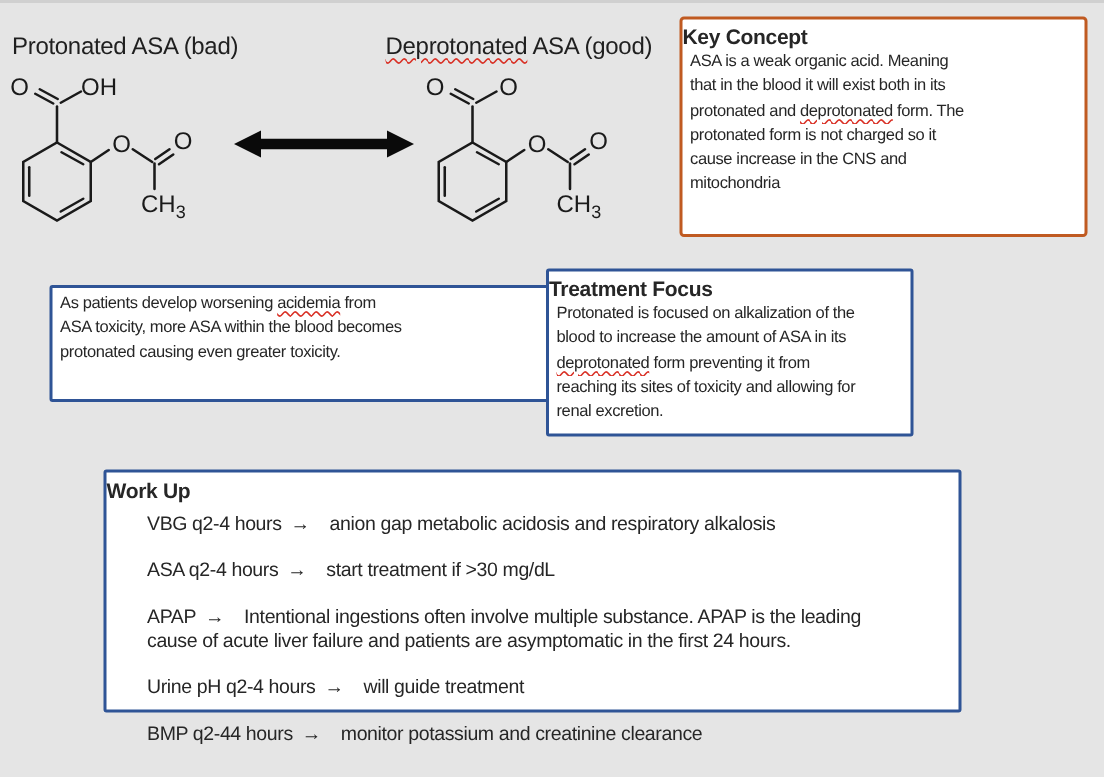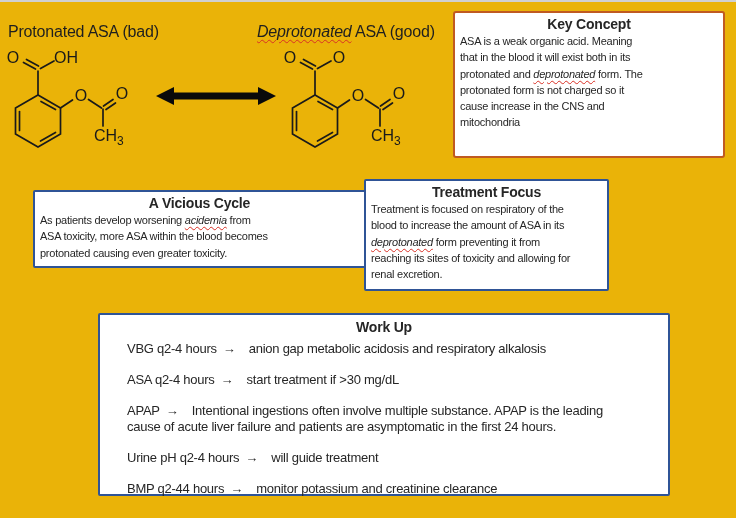--- a/index.html
+++ b/index.html
@@ -1,34 +1,33 @@
 <!DOCTYPE html>
 <html><head>
 <meta charset="utf-8">
 <style>
   html,body{margin:0;padding:0;background:#fff;}
   #slide{
-    position:relative;width:736px;height:518px;background:#eab308;overflow:hidden;
+    position:relative;width:736px;height:518px;background:#e5e5e5;overflow:hidden;
     font-family:"Liberation Sans",sans-serif;color:#262626;
   }
   .top-edge{position:absolute;left:0;top:0;width:736px;height:2px;background:#d0d0d0;}
   .hdr{position:absolute;font-size:16px;letter-spacing:-0.2px;white-space:nowrap;color:#1f1f1f;}
   .box{position:absolute;box-sizing:border-box;background:#fff;}
   .box.orange{border:2.5px solid #C05A21;border-radius:3px;}
   .box.blue{border:2.5px solid #2F5496;border-radius:2px;}
-  .box-title{text-align:center;font-weight:bold;font-size:14px;line-height:18px;letter-spacing:-0.2px;}
+  .box-title{font-weight:bold;font-size:14px;line-height:18px;letter-spacing:-0.2px;}
   .box-body{padding:0 5px;}
   .bline{white-space:nowrap;font-size:11px;line-height:16.3px;letter-spacing:-0.25px;}
   .sq{
     text-decoration:underline;
     text-decoration-style:wavy;
     text-decoration-color:#D93025;
     text-decoration-thickness:1px;
     text-underline-offset:2px;
-    font-style:italic;
   }
   
   .wu-body{padding:2px 9px 0 27px;}
   .wu-row{font-size:13px;line-height:16px;letter-spacing:-0.25px;margin-bottom:15px;white-space:nowrap;}
   .wu-arrow{font-weight:bold;margin:0 13px 0 6px;letter-spacing:0;}
   .wu-cont{white-space:nowrap;}
   svg text{font-family:"Liberation Sans",sans-serif;}
 </style>
 </head>
 <body>
@@ -104,40 +103,39 @@
       <div class="bline"><span>ASA is a weak organic acid. Meaning</span><span class="sq"></span><span></span></div>
       <div class="bline"><span>that in the blood it will exist both in its</span><span class="sq"></span><span></span></div>
       <div class="bline"><span>protonated and </span><span class="sq">deprotonated</span><span> form. The</span></div>
       <div class="bline"><span>protonated form is not charged so it</span><span class="sq"></span><span></span></div>
       <div class="bline"><span>cause increase in the CNS and</span><span class="sq"></span><span></span></div>
       <div class="bline"><span>mitochondria</span><span class="sq"></span><span></span></div>
     </div>
   </div>
 
   <div class="box blue" style="left:33px;top:190px;width:333px;height:78px;padding-top:2px;">
-    <div class="box-title">A Vicious Cycle</div>
     <div class="box-body">
       <div class="bline"><span>As patients develop worsening </span><span class="sq">acidemia</span><span> from</span></div>
       <div class="bline"><span>ASA toxicity, more ASA within the blood becomes</span><span class="sq"></span><span></span></div>
       <div class="bline"><span>protonated causing even greater toxicity.</span><span class="sq"></span><span></span></div>
     </div>
   </div>
 
   <div class="box blue" style="left:364px;top:179px;width:245px;height:112px;padding-top:2px;">
     <div class="box-title">Treatment Focus</div>
     <div class="box-body">
-      <div class="bline"><span>Treatment is focused on respiratory of the</span><span class="sq"></span><span></span></div>
+      <div class="bline"><span>Protonated is focused on alkalization of the</span><span class="sq"></span><span></span></div>
       <div class="bline"><span>blood to increase the amount of ASA in its</span><span class="sq"></span><span></span></div>
       <div class="bline"><span></span><span class="sq">deprotonated</span><span> form preventing it from</span></div>
       <div class="bline"><span>reaching its sites of toxicity and allowing for</span><span class="sq"></span><span></span></div>
       <div class="bline"><span>renal excretion.</span><span class="sq"></span><span></span></div>
     </div>
   </div>
 
-  <div class="box blue" style="left:98px;top:313px;width:572px;height:183px;padding-top:3px;">
+  <div class="box blue" style="left:69px;top:313px;width:572px;height:162px;padding-top:3px;">
     <div class="box-title" style="margin-bottom:3px;">Work Up</div>
     <div class="wu-body">
 
       <div class="wu-row">
         <span>VBG q2-4 hours</span><span class="wu-arrow">→</span><span>anion gap metabolic acidosis and respiratory alkalosis</span>
       </div>
 
       <div class="wu-row">
         <span>ASA q2-4 hours</span><span class="wu-arrow">→</span><span>start treatment if &gt;30 mg/dL</span>
       </div>

